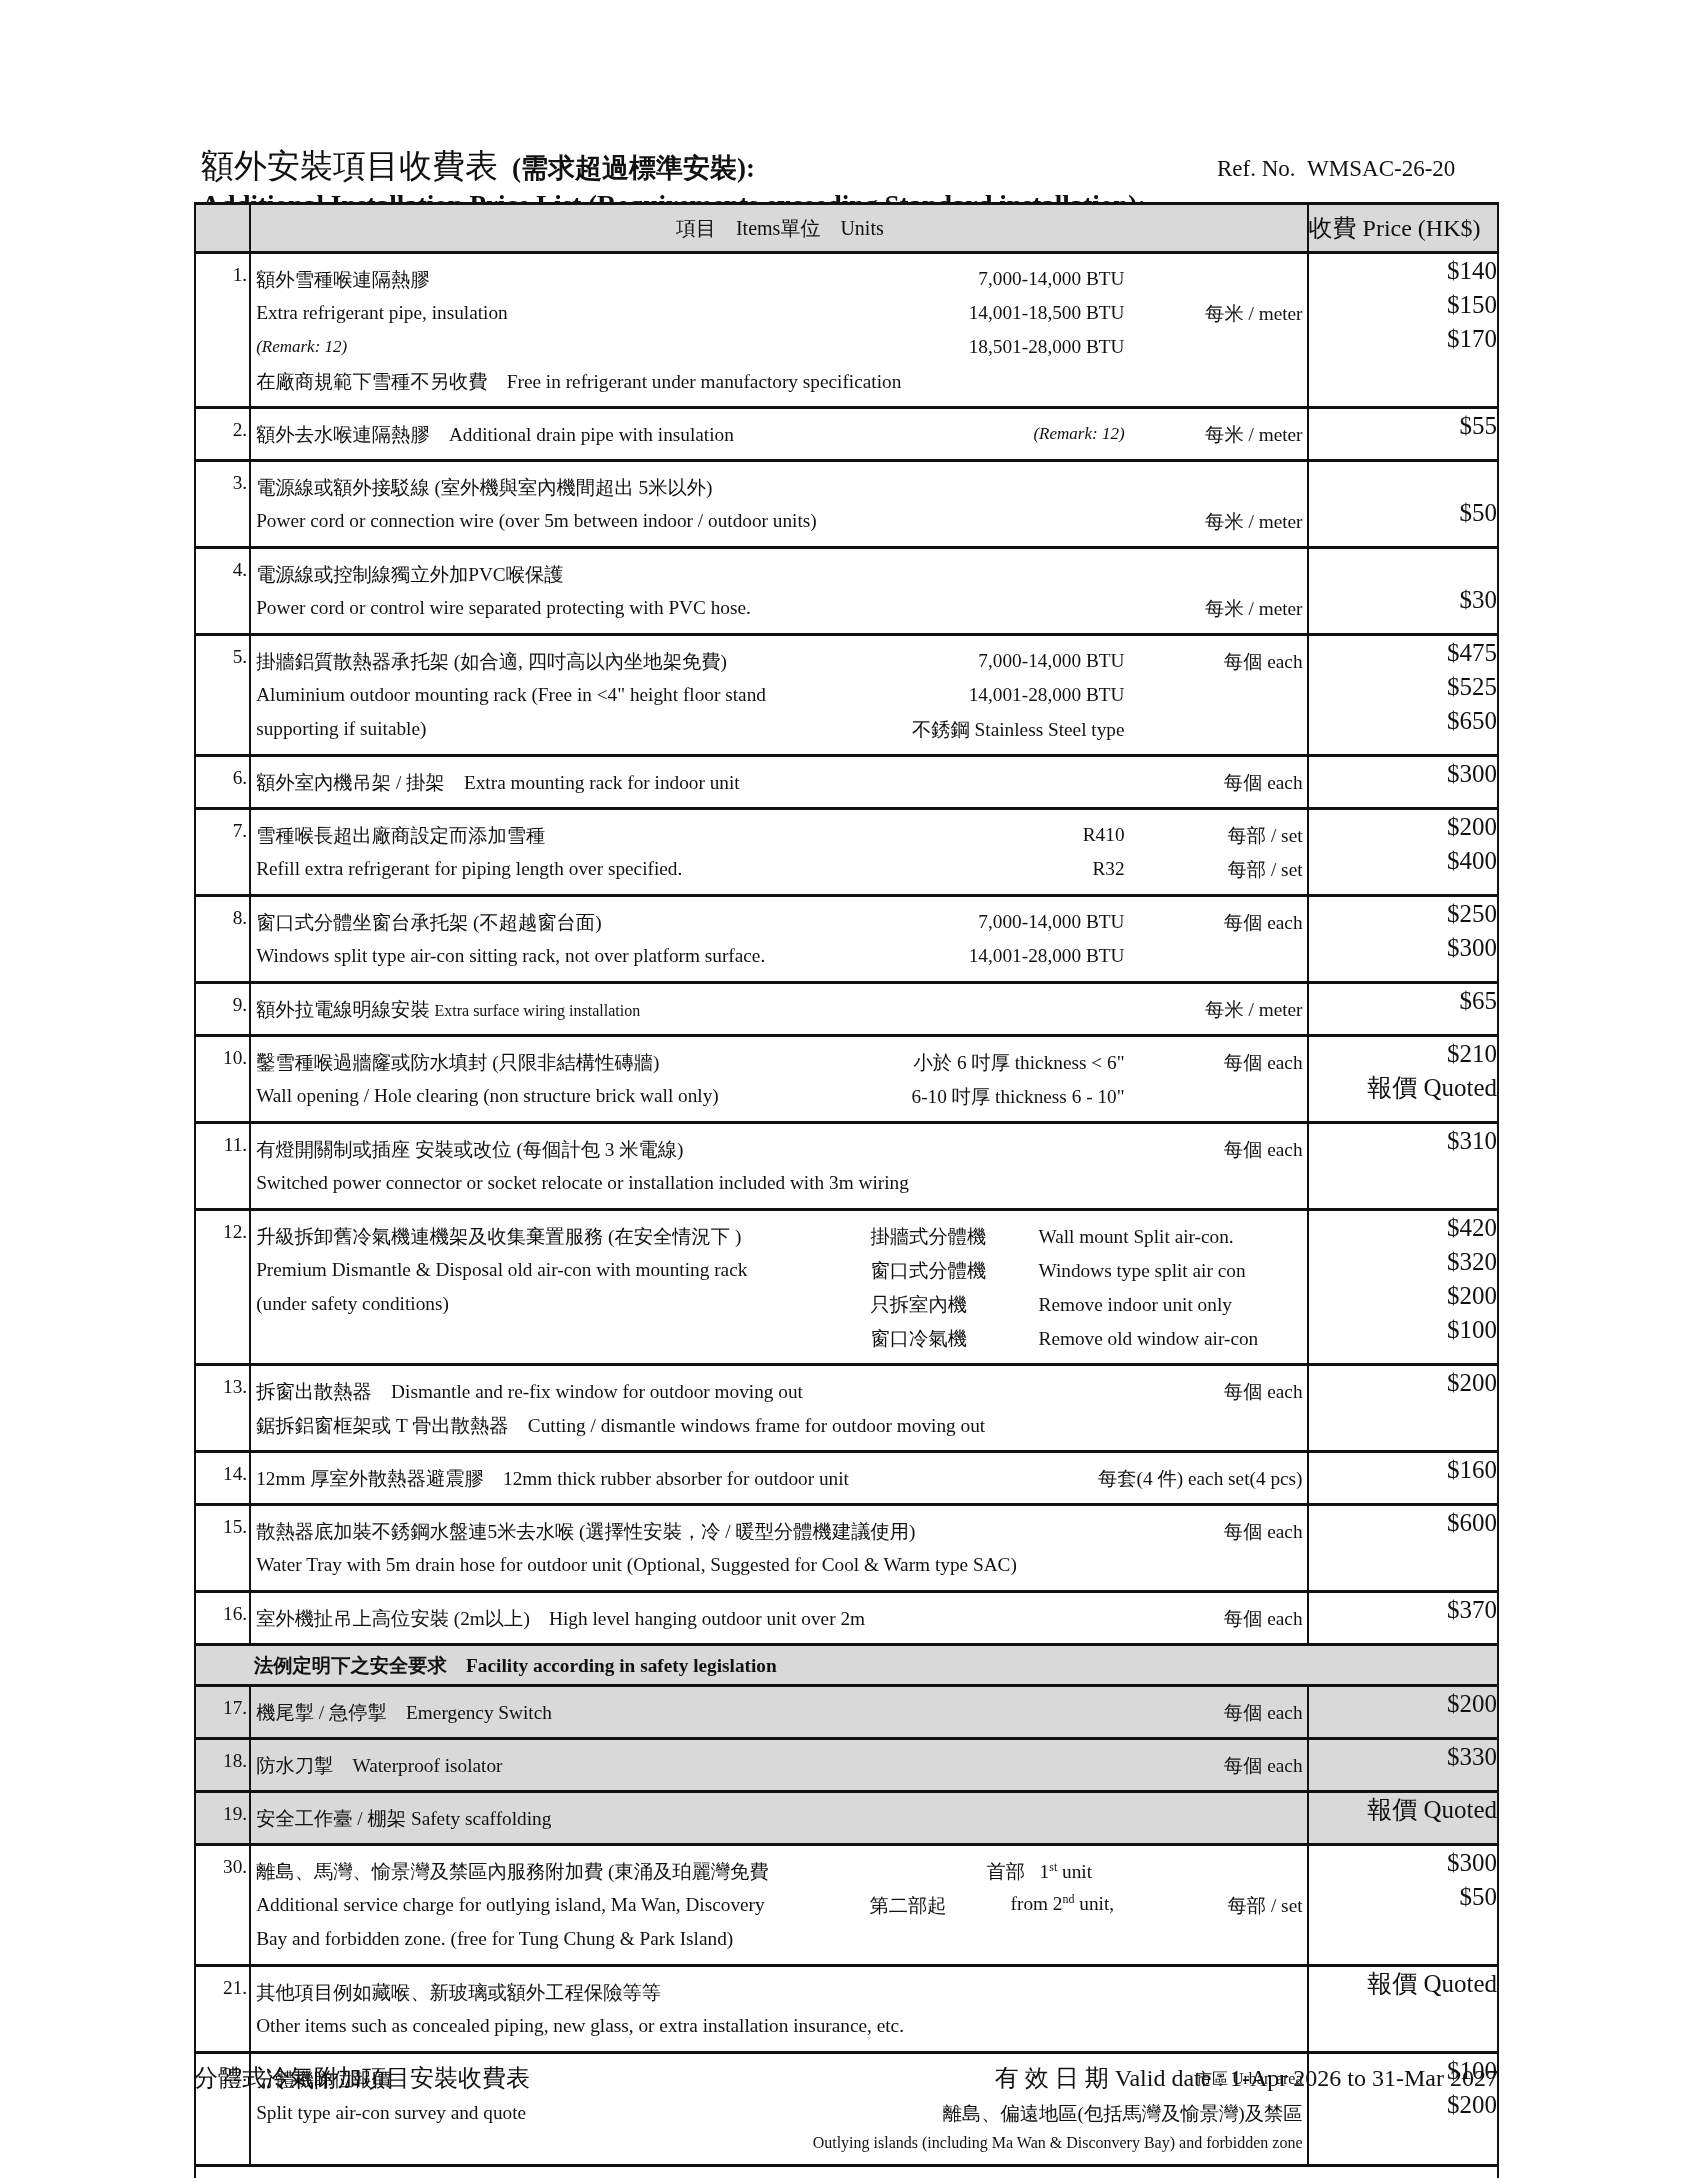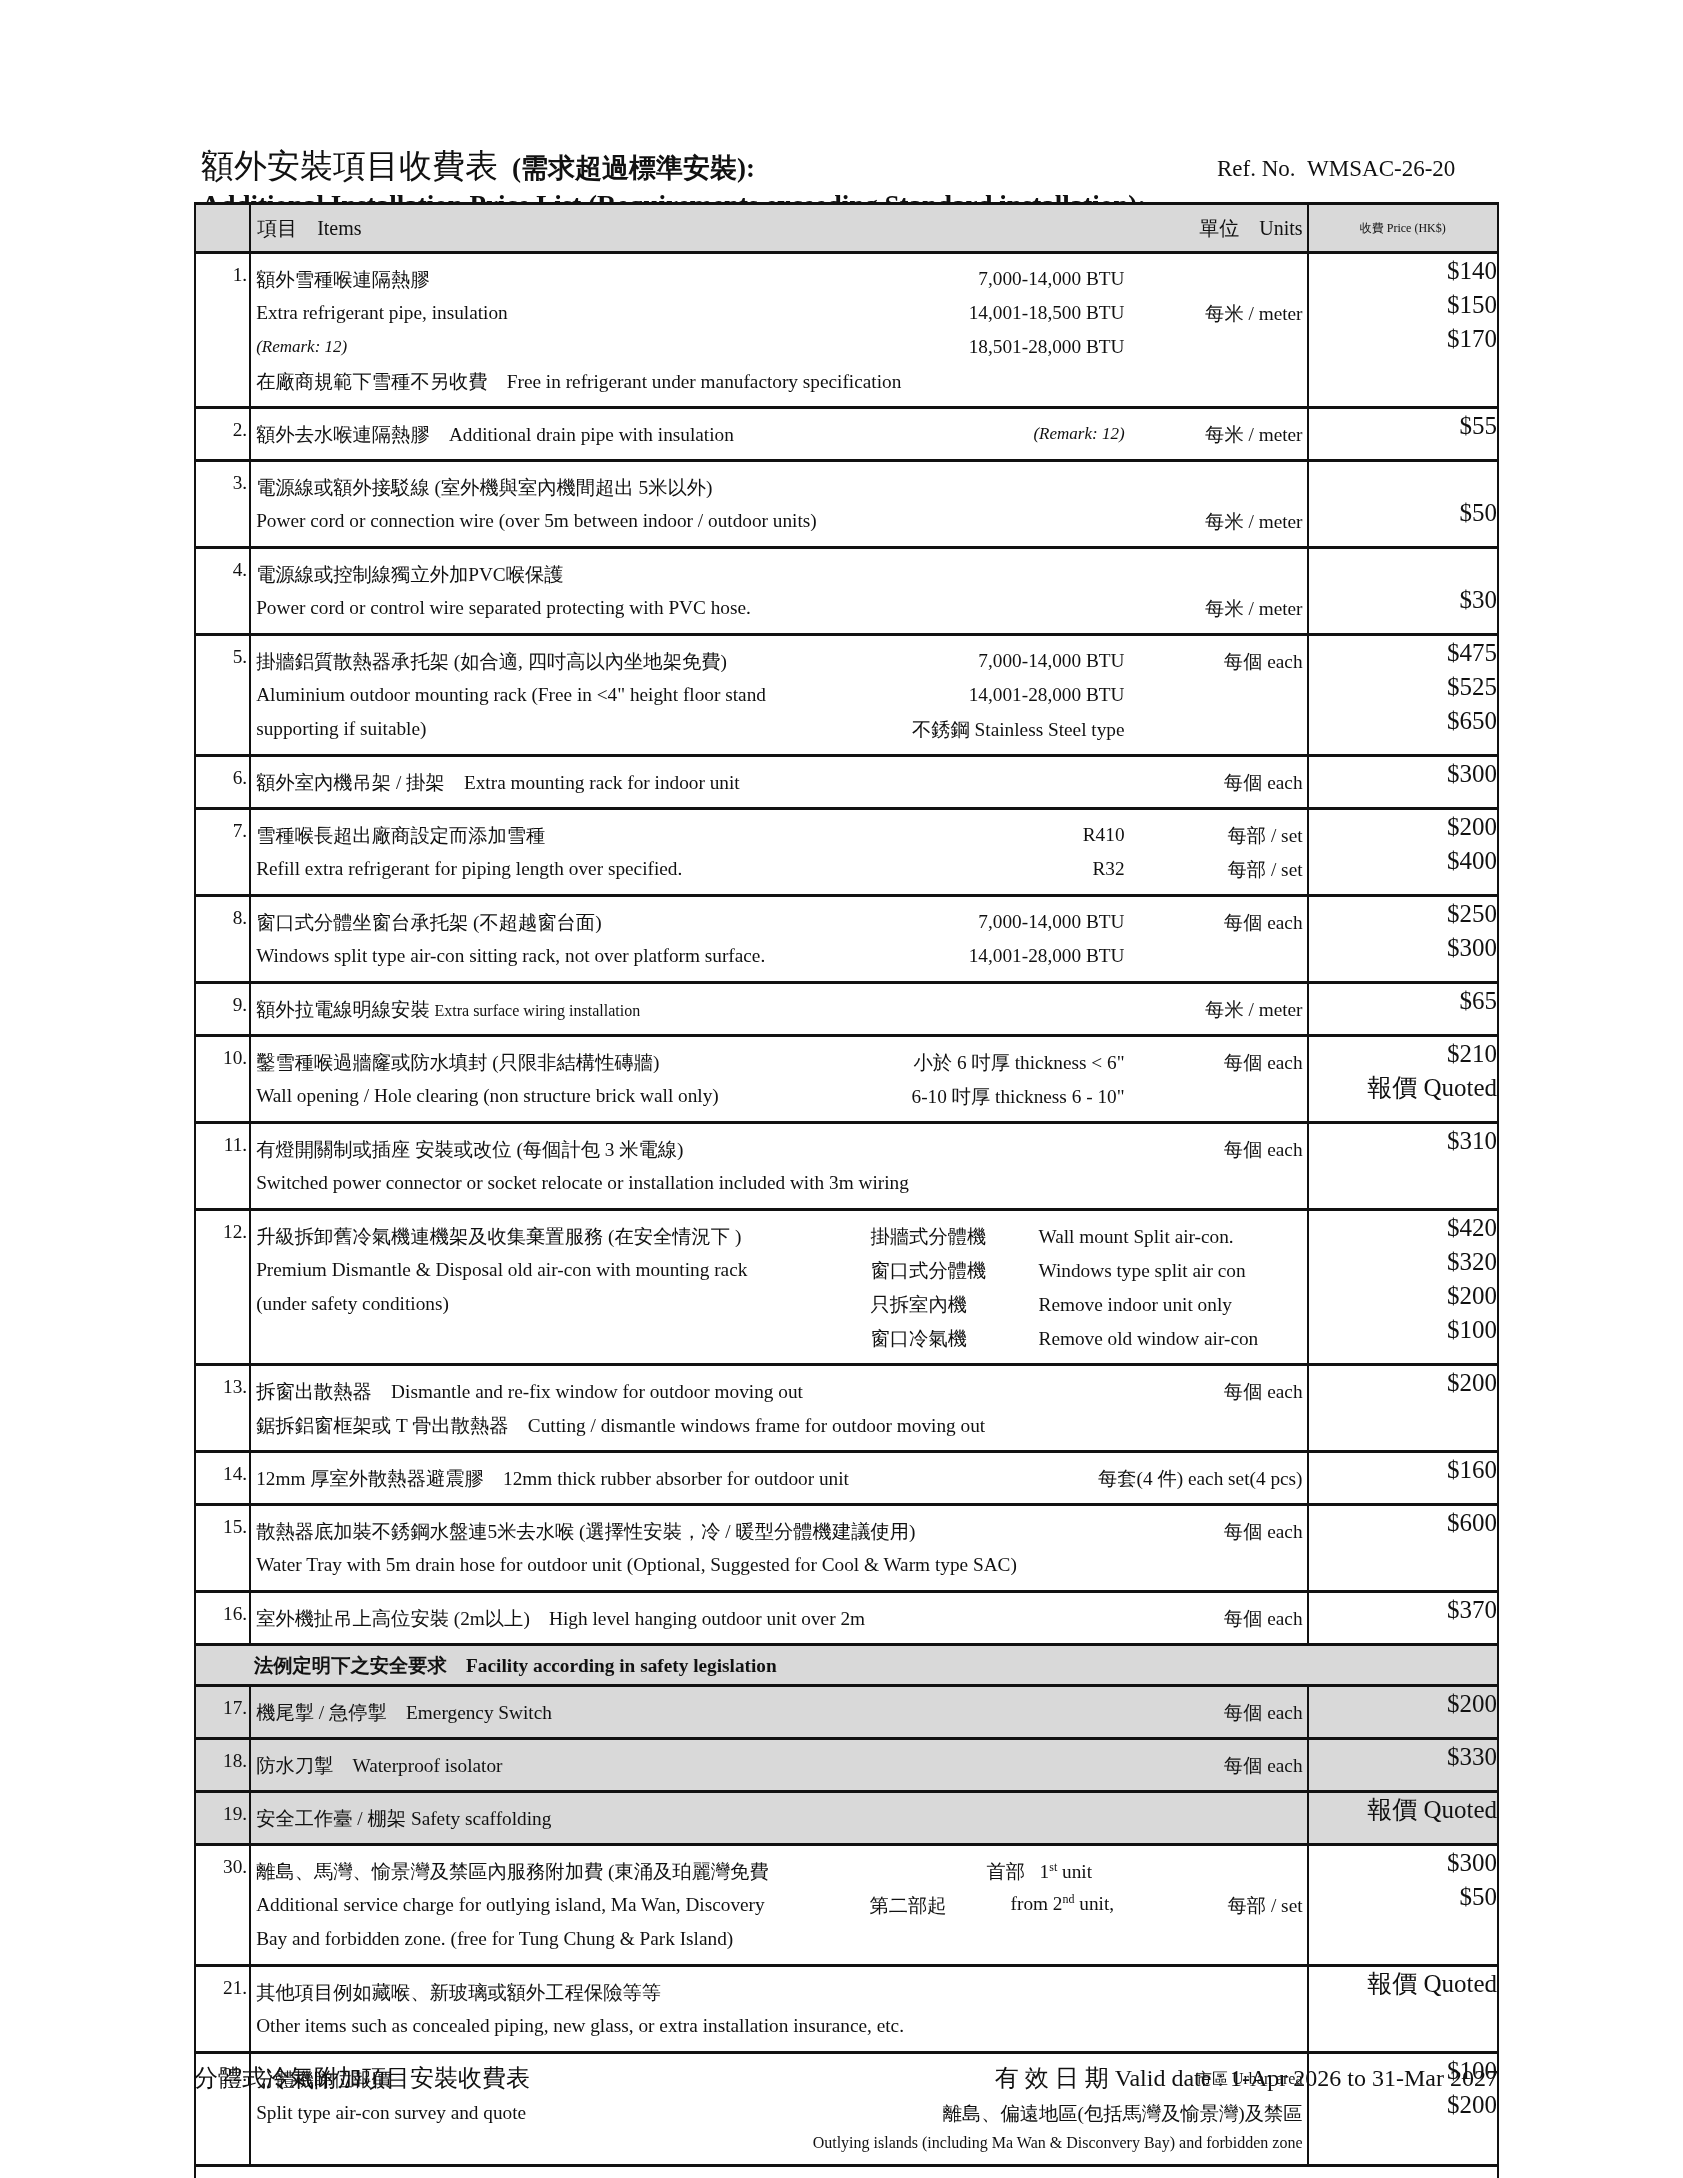--- a/index.html
+++ b/index.html
@@ -11,22 +11,22 @@
   .ref { position: absolute; left: 1016px; top: 12px; font-size: 23px; white-space: nowrap; }
   .ver { position: absolute; left: 1119px; top: 55px; font-size: 20px; white-space: nowrap; }
 
   table.pl { position: absolute; left: 194px; top: 202px; width: 1305px; border-collapse: collapse; font-size: 19.3px; table-layout: fixed; }
   table.pl td { border: 2px solid #111; vertical-align: top; padding: 0; }
   table.pl tr.row td { border-top: 3px solid #111; }
   .c-no { width: 51px; text-align: right; padding-right: 2px !important; }
   .c-item { width: 1053px; }
   .c-price { width: 188px; }
   tr.head td { background: #d9d9d9; height: 46px; vertical-align: middle; border-bottom: 3px solid #111; border-top: 3px solid #111 !important; }
-  .headitem { display: flex; justify-content: space-between; align-items: center; padding: 0 4px 0 6px; font-size: 20px; }
-  .headprice { text-align: center; font-size: 12px; }
+  .headitem { display: flex; justify-content: center; align-items: center; padding: 0 4px 0 6px; font-size: 20px; }
+  .headprice { font-size: 24px; }
   .num { padding-top: 10px; display: block; }
   .inner { position: relative; padding: 8px 4px 8px 5px; }
   .line { display: flex; height: 34px; align-items: center; white-space: nowrap; }
   .line .l { flex: 1; overflow: hidden; }
   .line .m { width: 317px; text-align: right; }
   .line .u { width: 178px; text-align: right; }
   .pr { padding: 10px 6px 6px 0; text-align: right; font-size: 25px; }
   .pr div { height: 34px; line-height: 34px; margin-left: 48px; }
   .rem { font-style: italic; font-size: 17px; }
   .small { font-size: 16px; }

